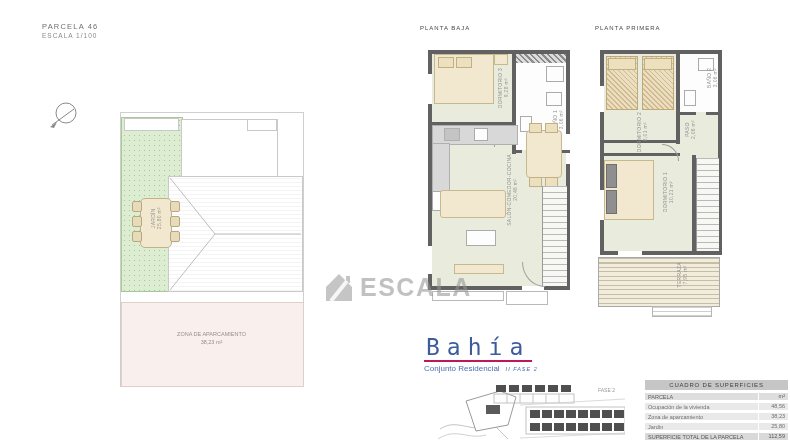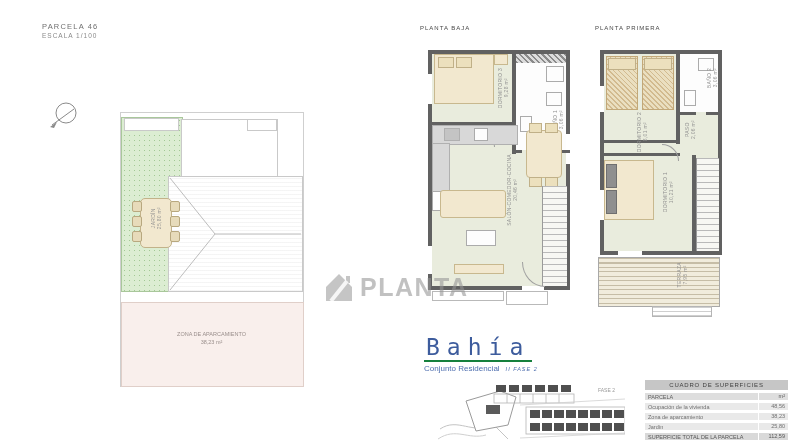--- a/index.html
+++ b/index.html
@@ -49,21 +49,21 @@
         repeating-linear-gradient(180deg,#c6bda6 0 1px,transparent 1px 4.5px),#f1ecdc;}
   .tstep{left:652px;top:306px;width:58px;height:9px;background:
         repeating-linear-gradient(180deg,#cfcfcf 0 1px,transparent 1px 4px),#fff;border:1px solid #b5b5b5;}
   .porch{position:absolute;background:#fff;border:1px solid #b9b9b9;}
   
   .wm{left:322px;top:270px;display:flex;align-items:center;gap:4px;}
   .wm-text{font-size:25px;font-weight:bold;letter-spacing:1.5px;color:rgba(148,148,148,.58);}
   
   .brand{left:424px;top:336px;width:170px;}
   .brand-name{font-family:"DejaVu Sans Mono",monospace;font-size:23px;letter-spacing:7px;color:#3d5c9d;
-              display:inline-block;border-bottom:2px solid #15803d;padding:0 2px 1px 2px;line-height:1;}
+              display:inline-block;border-bottom:2px solid #be185d;padding:0 2px 1px 2px;line-height:1;}
   .brand-sub{margin-top:2px;font-size:8px;color:#4f6faf;}
   .brand-phase{font-size:5.5px;font-style:italic;letter-spacing:1px;color:#4f6faf;margin-left:6px;}
   
   .viv{left:645px;top:345px;width:143px;}
   .viv-title{font-size:8px;letter-spacing:1.2px;color:#4c4c4c;}
   .viv-scale{font-size:7px;letter-spacing:1px;color:#6f6f6f;margin-top:1px;}
   .viv-tipo{margin-top:6px;font-size:6px;color:#7a7a7a;letter-spacing:.5px;}
   .viv-opt{font-size:5px;font-style:italic;color:#9a9a9a;}
   .s-table{position:absolute;left:645px;top:380px;width:143px;}
   .st-title{height:10px;line-height:10px;background:#c6c6c6;text-align:center;font-size:6px;
@@ -249,21 +249,21 @@
     <div class="area">7,95 m²</div>
   </div>
   <div class="abs tstep"></div>
 
   <div class="abs wm">
     <svg width="34" height="34" viewBox="0 0 34 34">
       <polygon points="4,17 17,4 30,17 30,31 4,31" fill="rgba(150,150,150,.55)"></polygon>
       <rect x="24" y="6" width="4" height="7" fill="rgba(150,150,150,.55)"></rect>
       <line x1="9" y1="31" x2="25" y2="11" stroke="#ffffff" stroke-width="4" opacity=".85"></line>
     </svg>
-    <span class="wm-text">PLANTA</span>
+    <span class="wm-text">ESCALA</span>
   </div>
 
   <div class="abs brand">
     <div class="brand-name">Bahía</div>
     <div class="brand-sub">
       <span>Conjunto Residencial</span><span class="brand-phase">II FASE 2</span>
     </div>
   </div>
 
 

